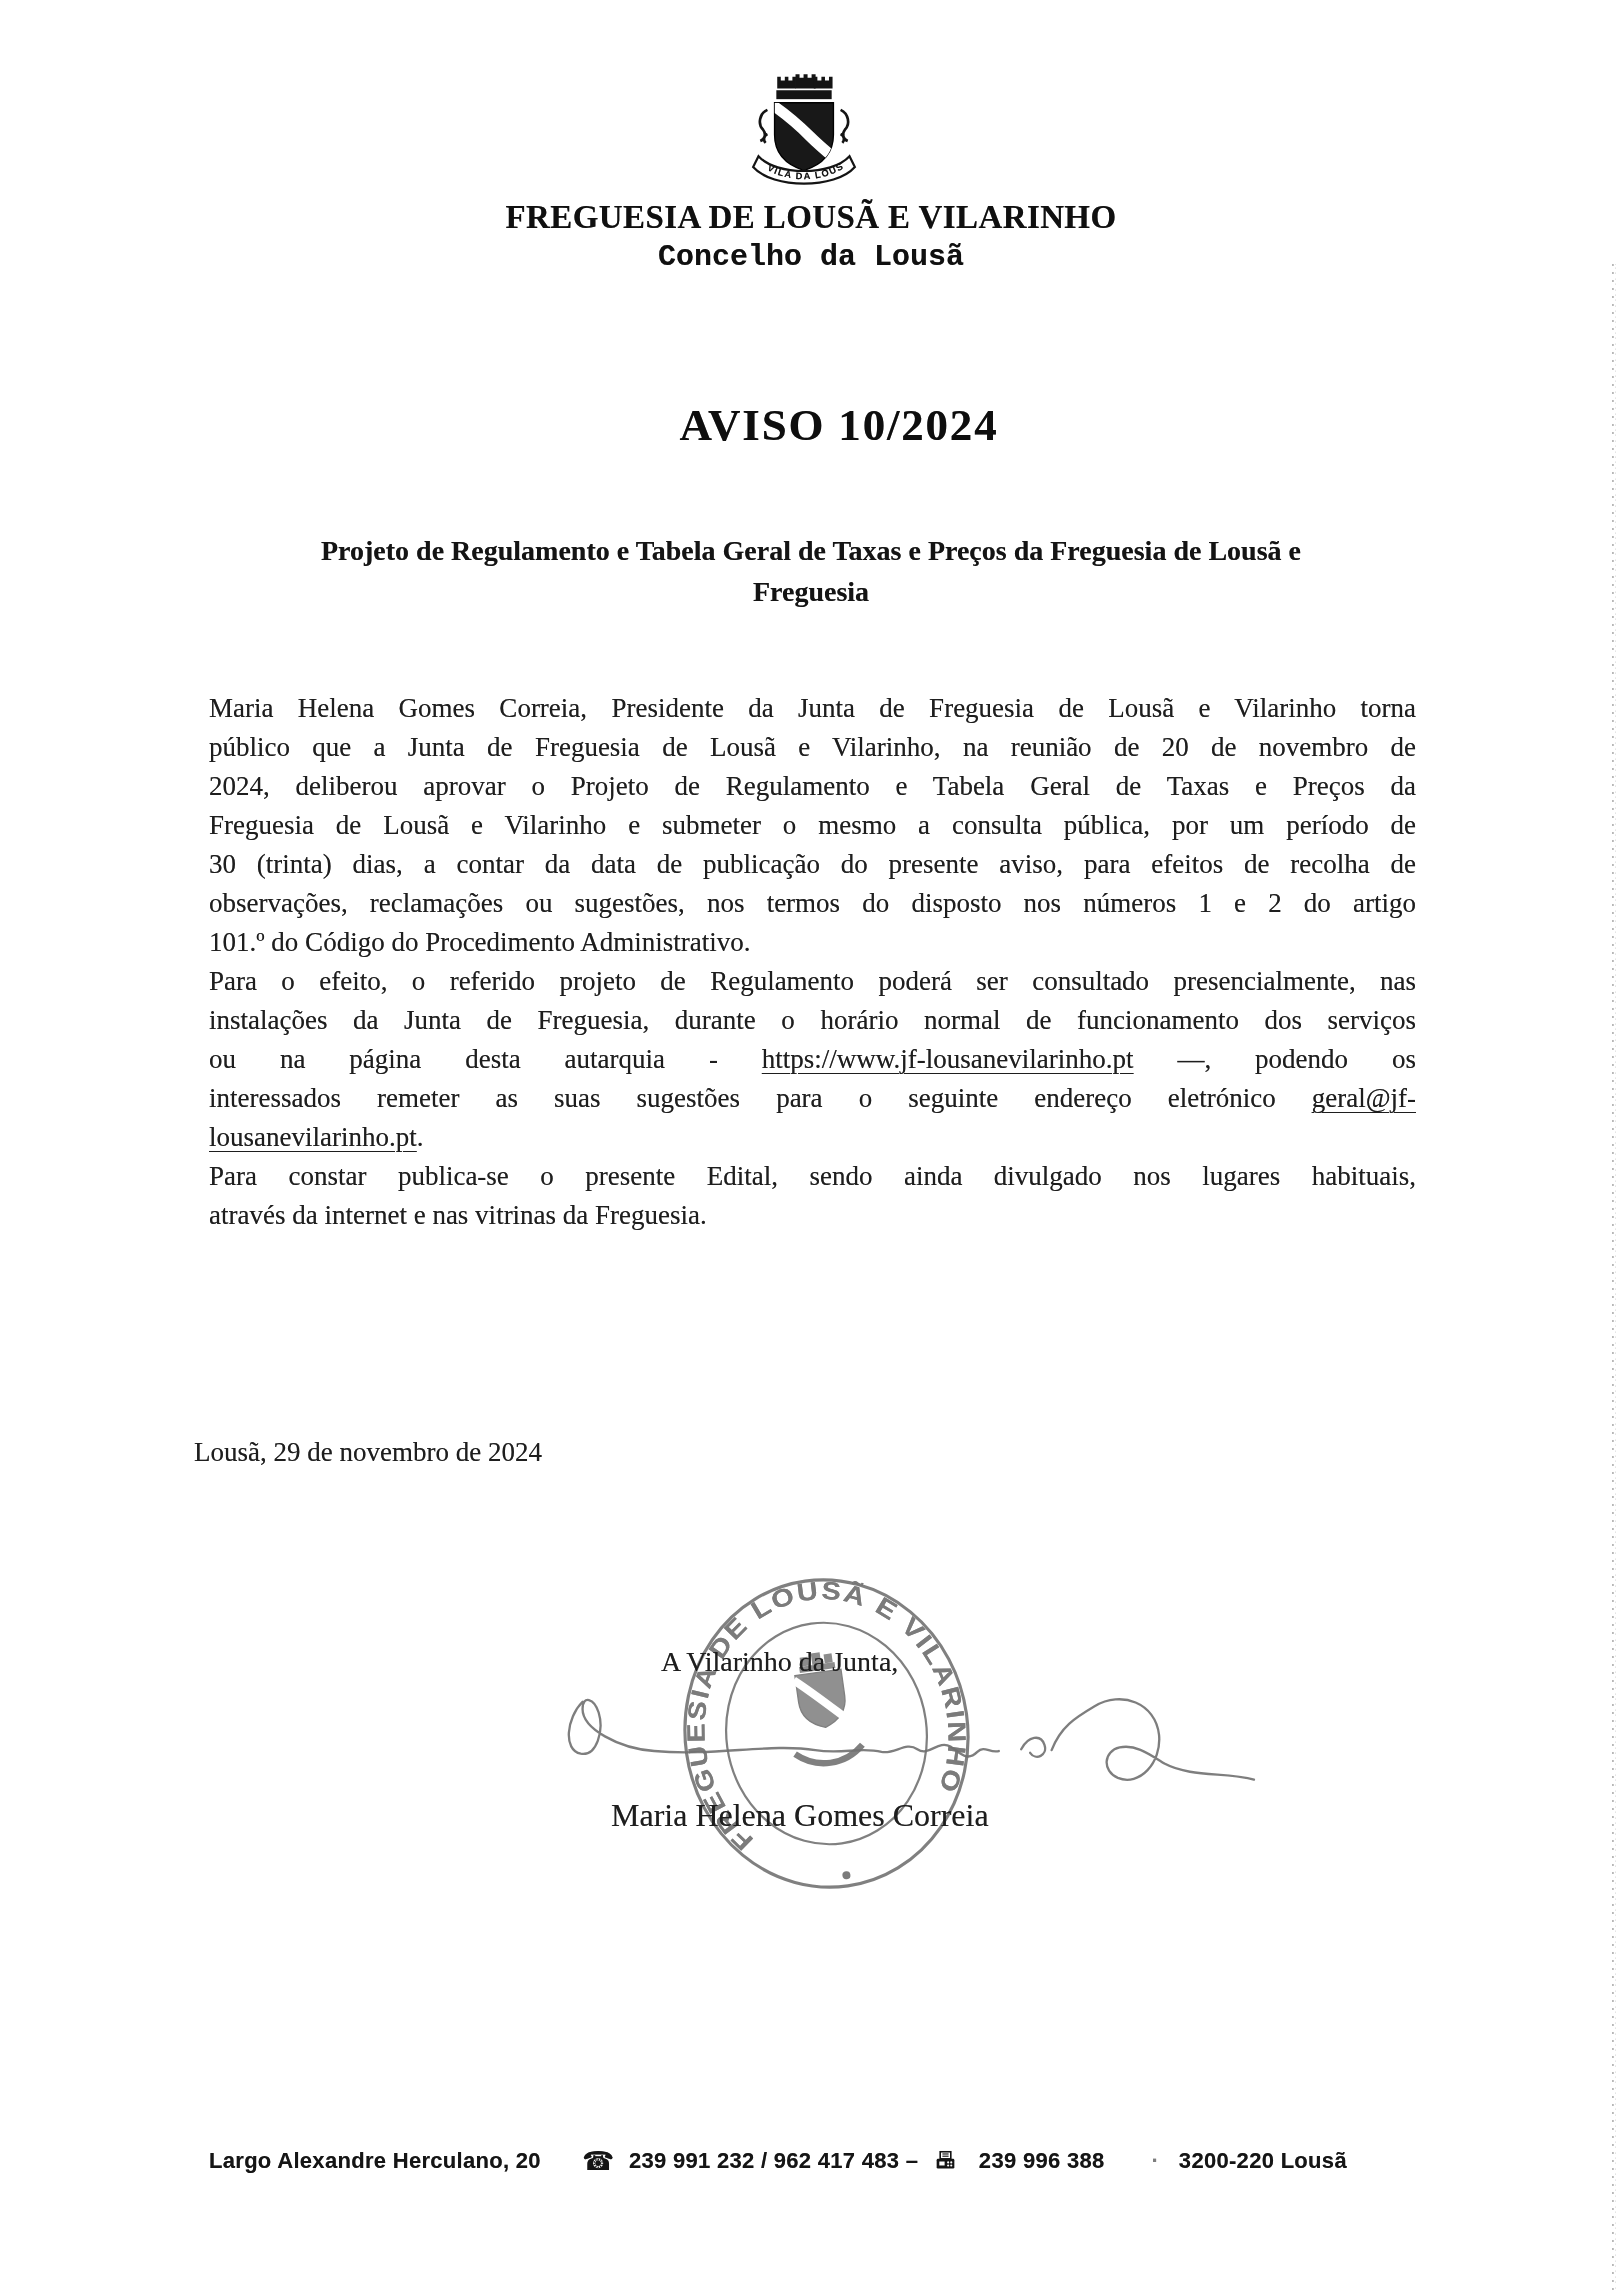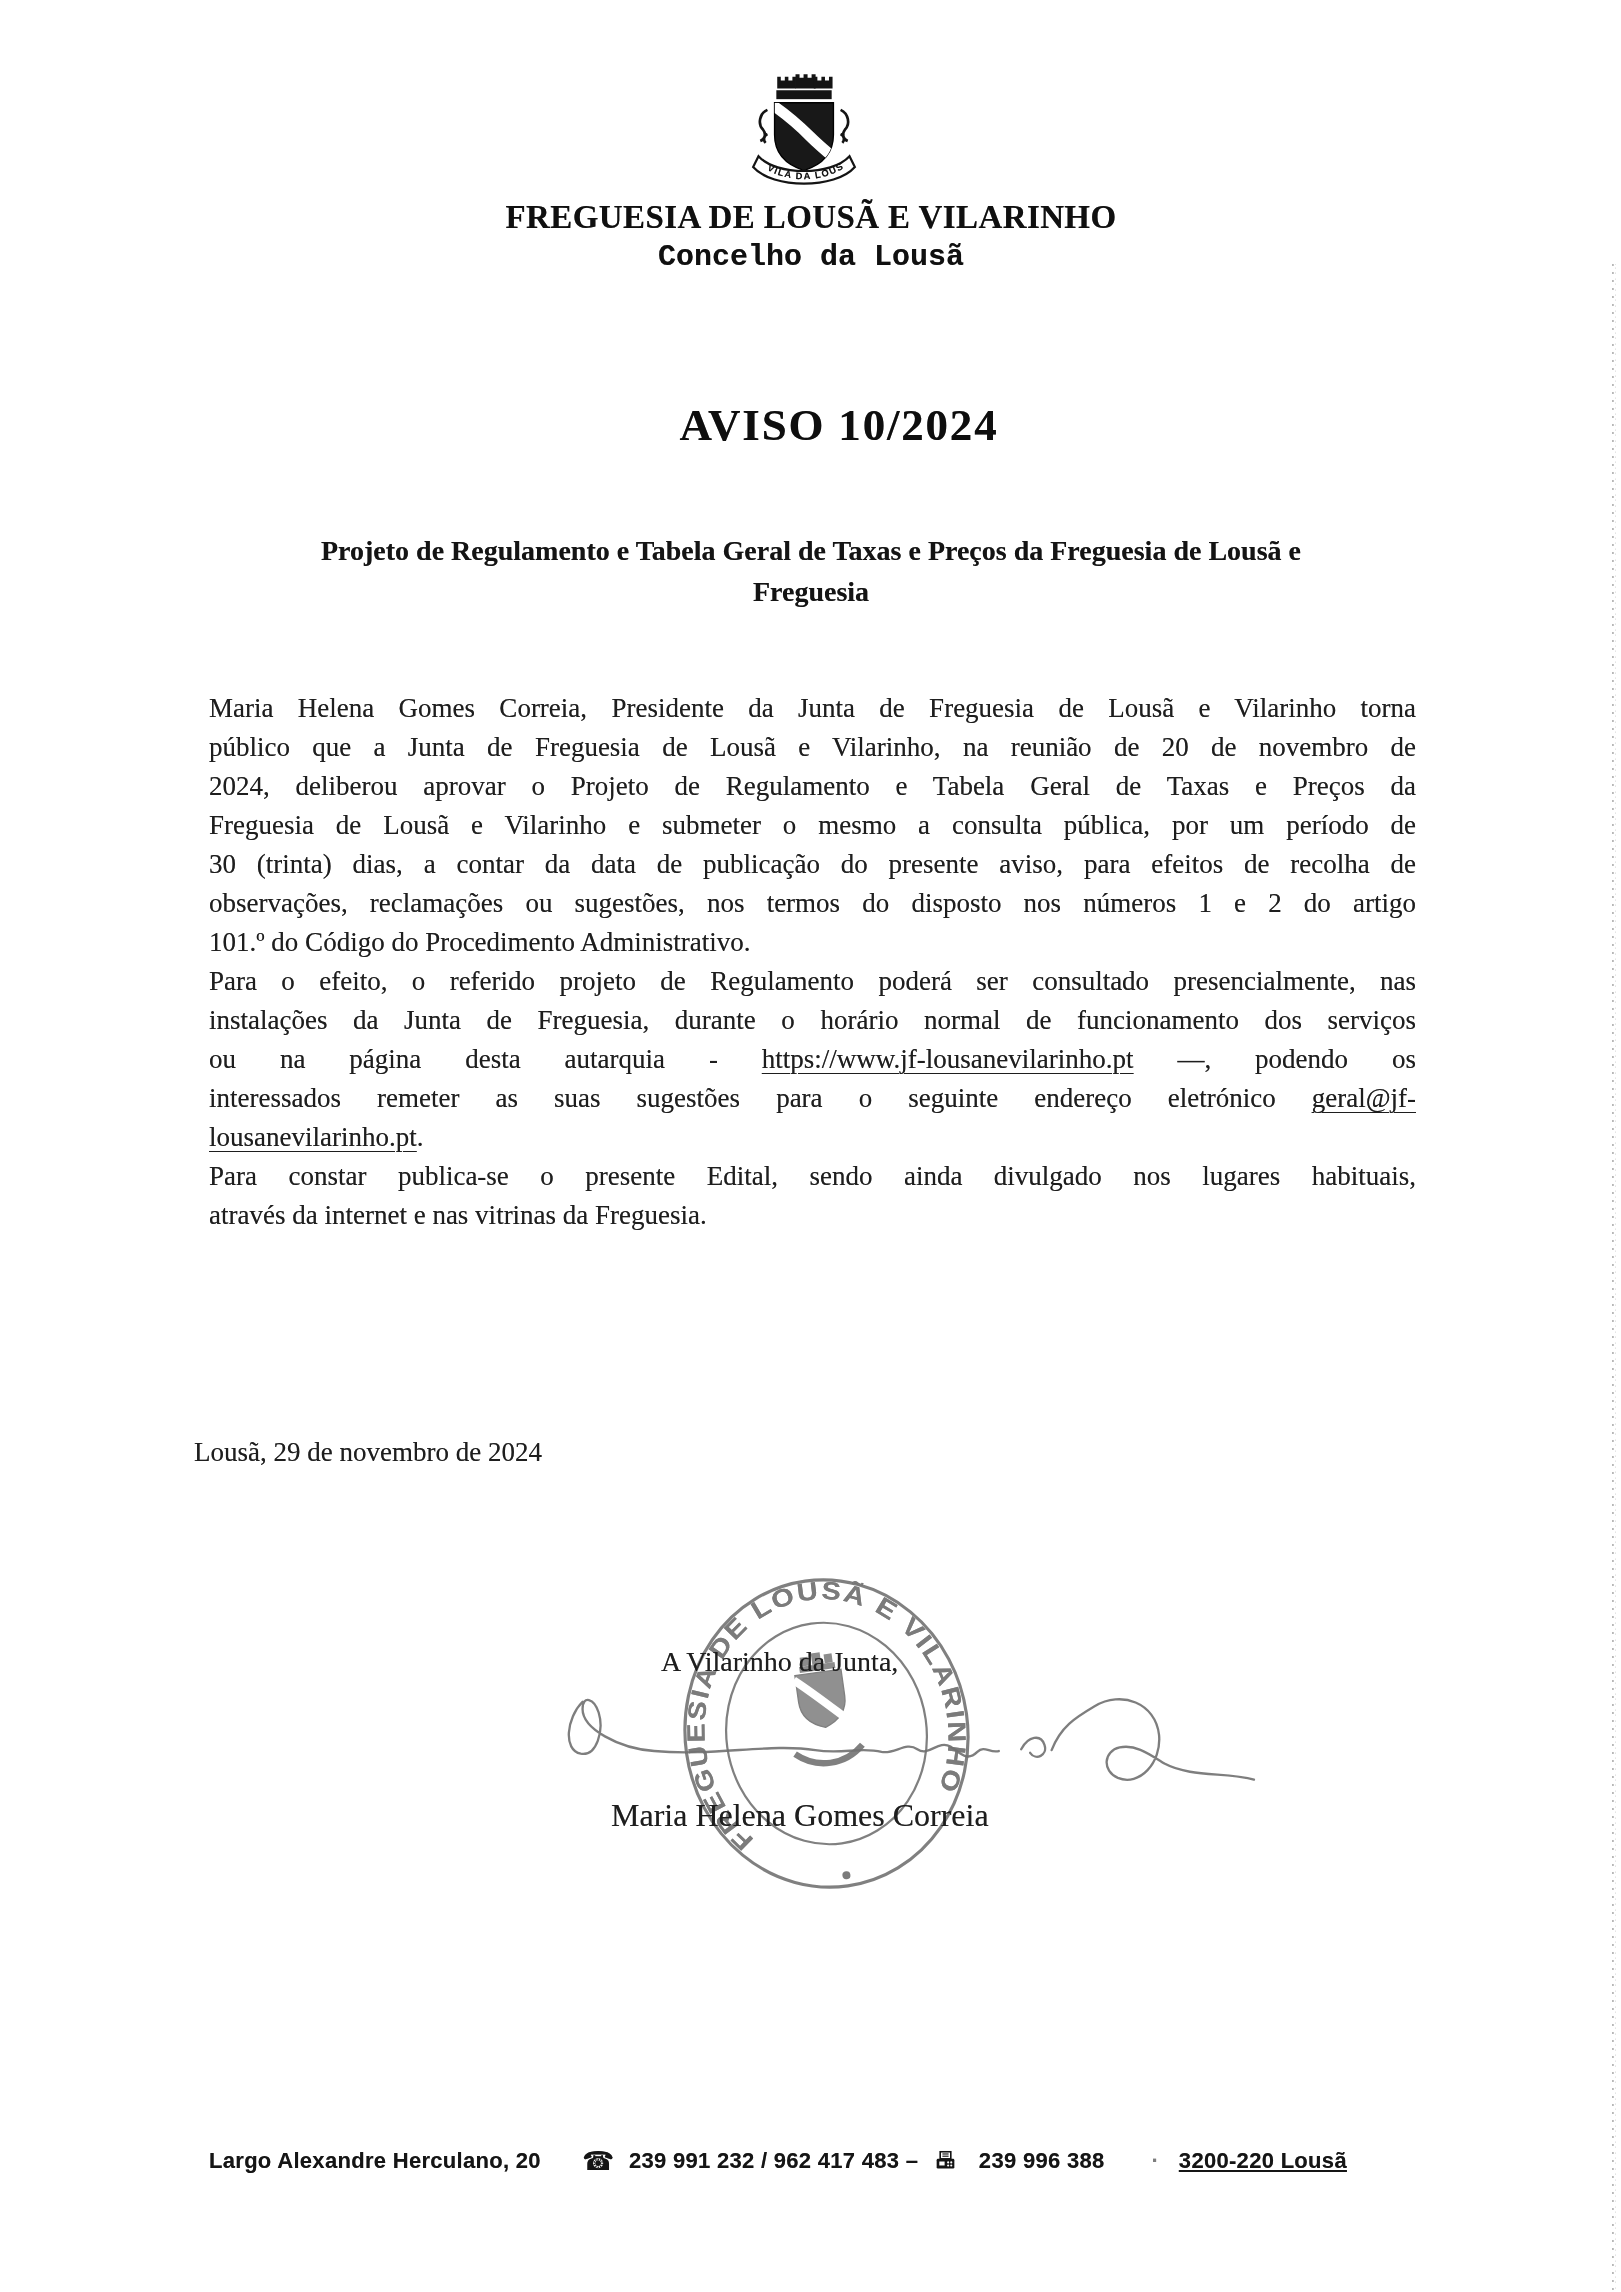--- a/index.html
+++ b/index.html
@@ -26,21 +26,21 @@
   .footer{
     left:209px;top:2148px;width:1204px;display:flex;align-items:center;
     font-family:"Liberation Sans","DejaVu Sans",sans-serif;font-weight:bold;
     font-size:22px;color:#151515;letter-spacing:0.3px;white-space:nowrap;
   }
   .phone-glyph{font-family:"DejaVu Sans",sans-serif;font-size:26px;line-height:1;margin-left:41px;}
   .phones{margin-left:14.3px;}
   .fax-icon{margin-left:16px;display:inline-flex;}
   .fax-number{margin-left:21.5px;}
   .dot-sep{margin-left:47px;opacity:.55;}
-  .postal{margin-left:19.7px;text-decoration:underline;}
+  .postal{margin-left:19.7px;}
   .scan-noise{
     position:absolute;right:5.4px;top:264px;height:2029px;width:4.5px;opacity:.5;
     background-image:
       repeating-linear-gradient(180deg, rgba(35,35,35,.65) 0 1.8px, transparent 1.8px 8px),
       repeating-linear-gradient(180deg, rgba(35,35,35,.4) 0 0.9px, transparent 0.9px 5.4px);
     background-size:1.8px 100%,1.3px 100%;
     background-position:0 0,2.7px 3.6px;
     background-repeat:repeat-y;
   }
 </style>

